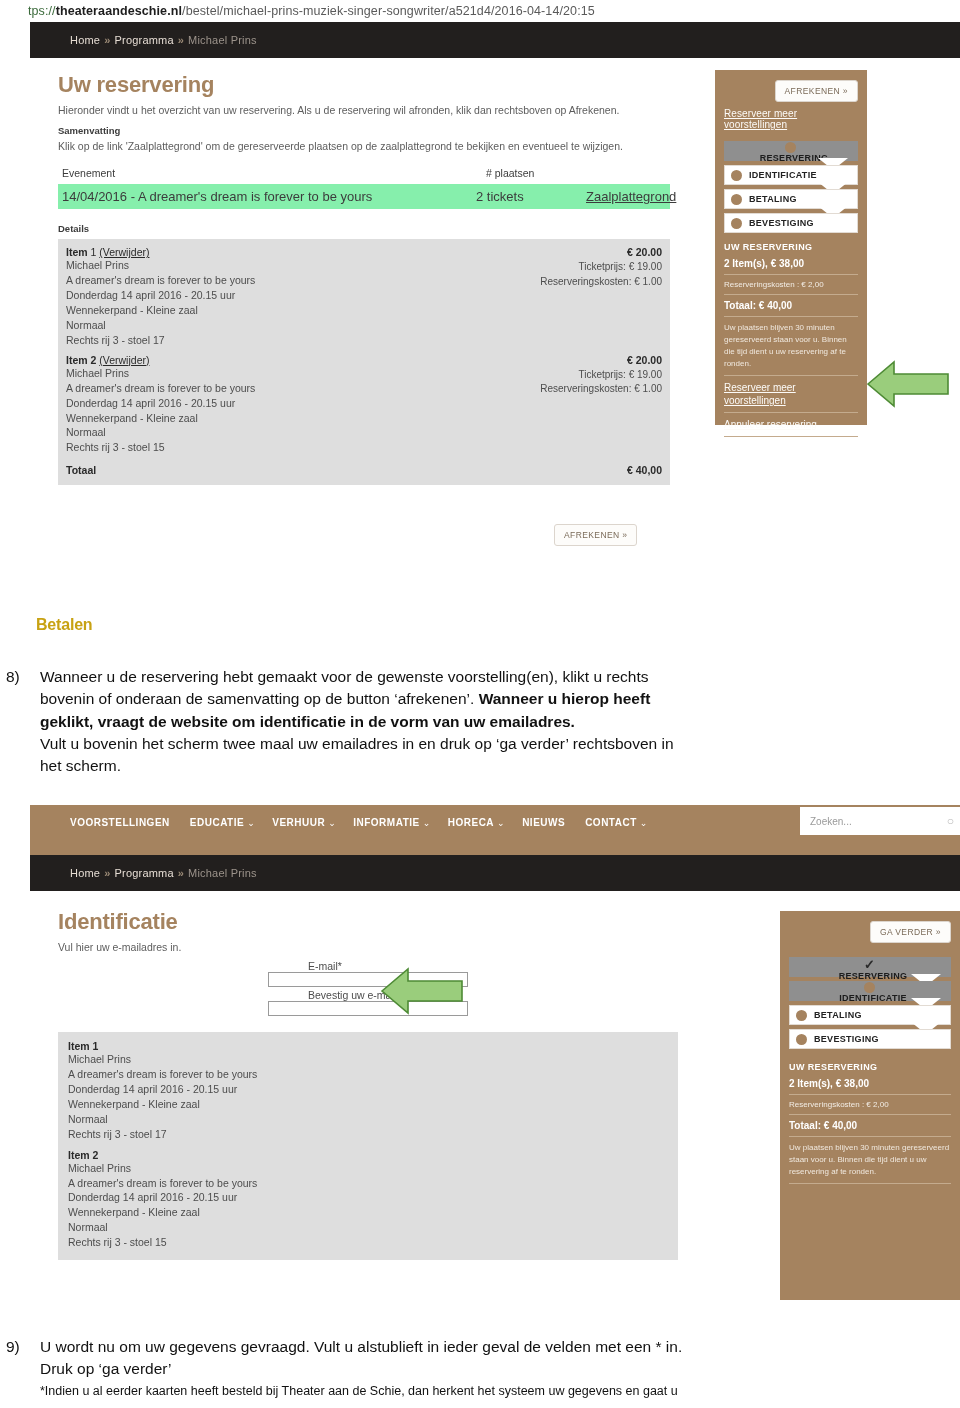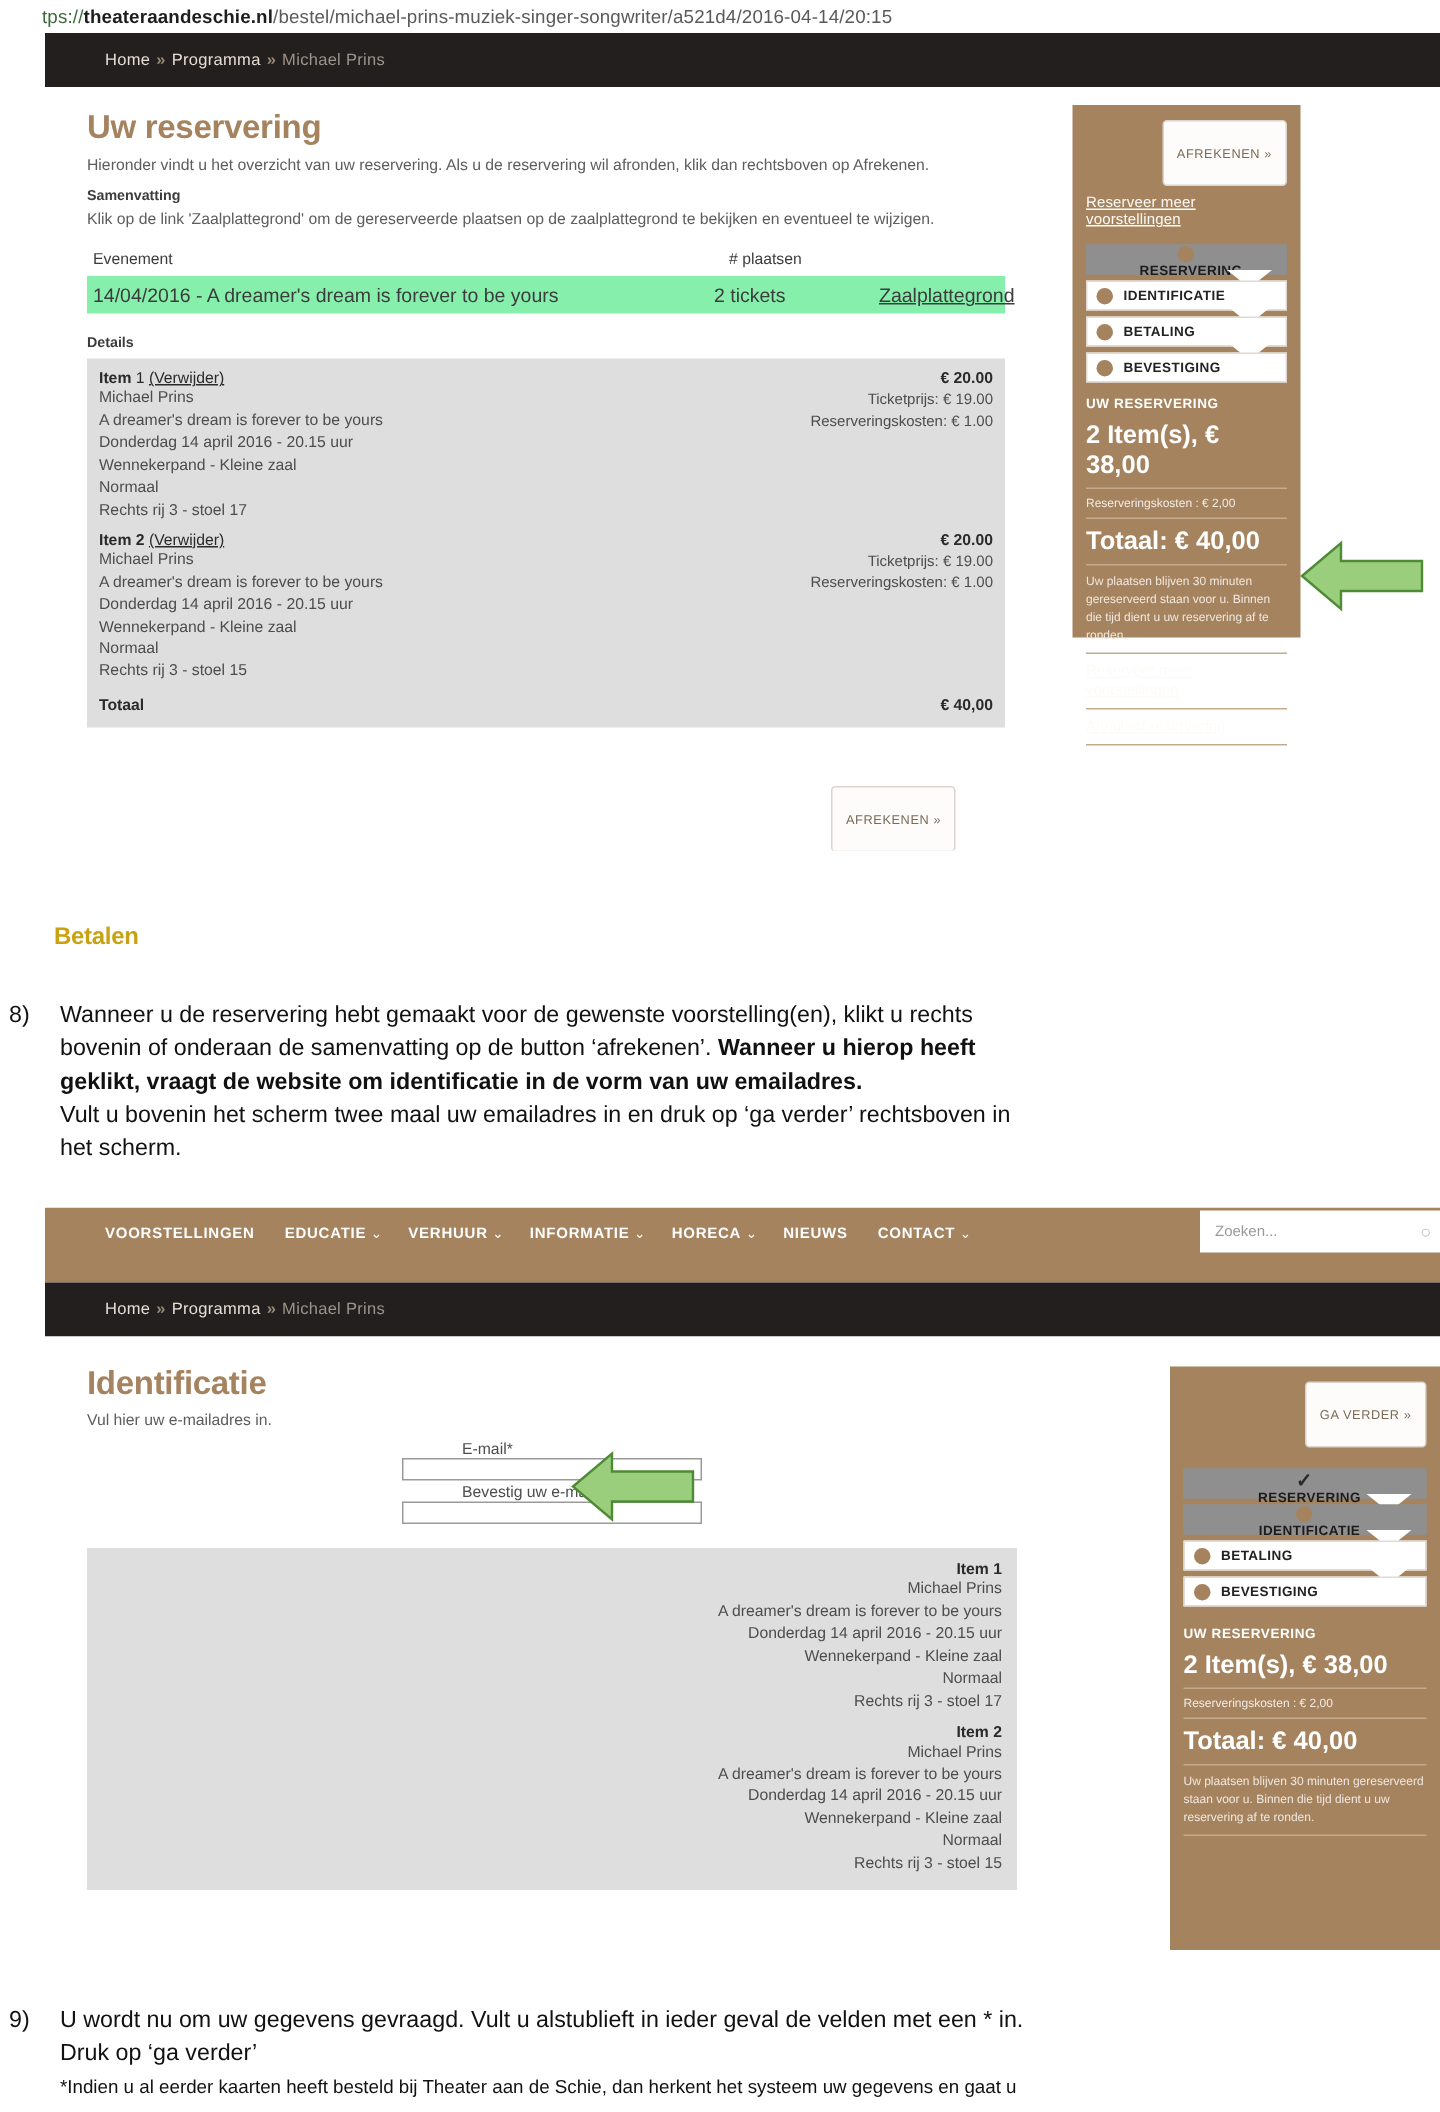--- a/index.html
+++ b/index.html
@@ -84,21 +84,21 @@
 
   
   .sidebar{
     position:absolute;background:#a5835f;box-sizing:border-box;
     padding:10px 9px 9px 9px;
   }
   .btn-top{display:flex;justify-content:flex-end;}
   .wbtn{
     background:#fdfcfa;border:1px solid #dcd5cd;border-radius:3px;
     font-size:8.5px;letter-spacing:.4px;color:#7a6a58;
-    padding:16px 9px;display:inline-block;
+    padding:5px 9px;display:inline-block;
   }
   .sidelink{
     display:block;font-size:10px;color:#fdfbf8;text-decoration:underline;
     margin-top:6px;letter-spacing:.1px;
   }
   .steps{margin-top:11px;position:relative;}
   .step{
     position:relative;display:flex;align-items:center;height:20px;
     margin-bottom:4px;padding-left:6px;
     background:#ffffff;border:1px solid #e2dbd3;box-sizing:border-box;
@@ -113,21 +113,21 @@
     line-height:1;font-weight:bold;
   }
   .step .lbl{font-size:9px;font-weight:bold;letter-spacing:.3px;color:#222;}
   .step.active .lbl{color:#1c1c1c;}
   .chev{
     position:absolute;right:9px;width:0;height:0;pointer-events:none;
     border-left:15px solid transparent;border-right:15px solid transparent;
     border-top:12px solid #ffffff;
   }
   .sumtitle{font-size:9px;font-weight:bold;color:#ffffff;letter-spacing:.4px;margin-top:9px;}
-  .bigline{font-size:17px;font-weight:bold;color:#ffffff;margin-top:6px;}
+  .bigline{font-size:10px;font-weight:bold;color:#ffffff;margin-top:6px;}
   .hr{height:1px;background:#c4ab8e;margin:5px 0;}
   .smline{font-size:8px;color:#f2ece4;}
   .note{font-size:8px;color:#f0e8de;line-height:1.5;}
   .slink2{display:block;font-size:10px;color:#fdfbf8;text-decoration:underline;line-height:1.3;}
 
   
   .bottombtn{position:absolute;}
 
   
   .arrow{position:absolute;}
@@ -371,21 +371,21 @@
           <div class="ffield">
             <span class="flbl">E-mail*</span>
             <span class="finput"></span>
           </div>
           <div class="ffield">
             <span class="flbl">Bevestig uw e-mail*</span>
             <span class="finput"></span>
           </div>
         </div>
 
-        <div class="listbox" style="margin-top:16px;text-align:right;">
+        <div class="listbox" style="margin-top:16px;">
           <div class="listitem">
             <div class="liTitle">Item 1</div>
             <div class="liLines">
               <div>Michael Prins</div>
               <div>A dreamer's dream is forever to be yours</div>
               <div>Donderdag 14 april 2016 - 20.15 uur</div>
               <div>Wennekerpand - Kleine zaal</div>
               <div>Normaal</div>
               <div>Rechts rij 3 - stoel 17</div>
             </div>

